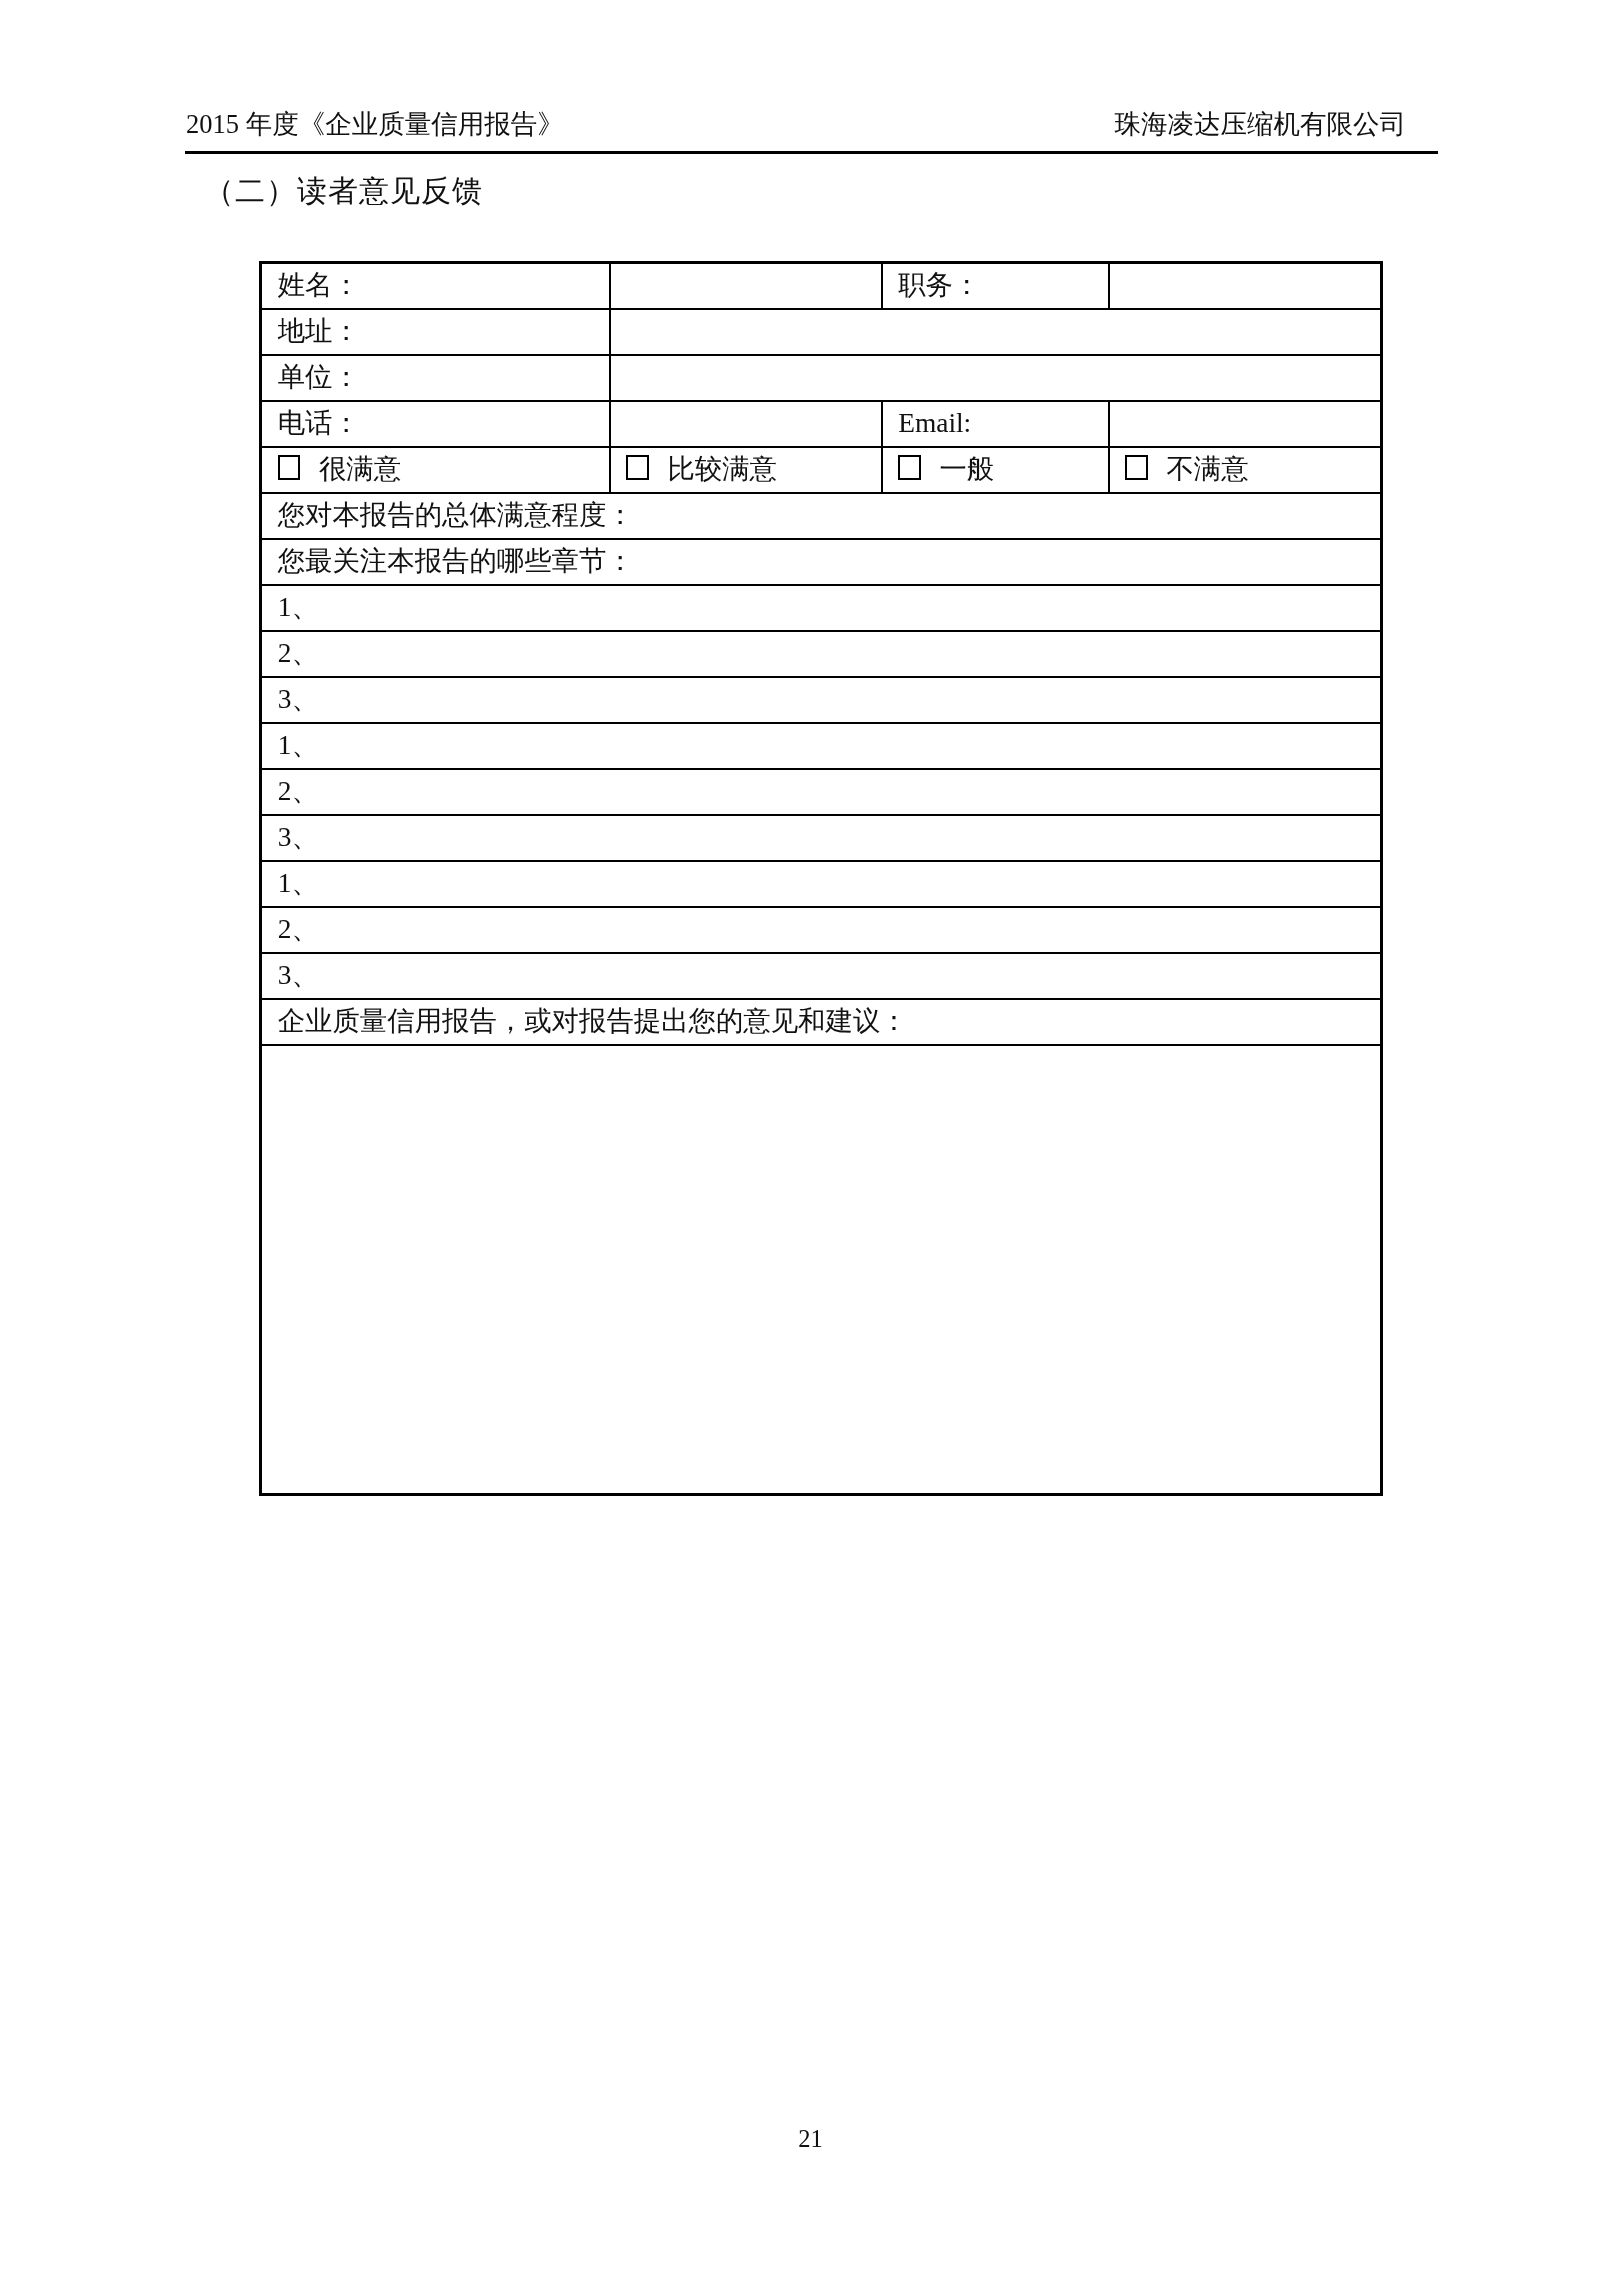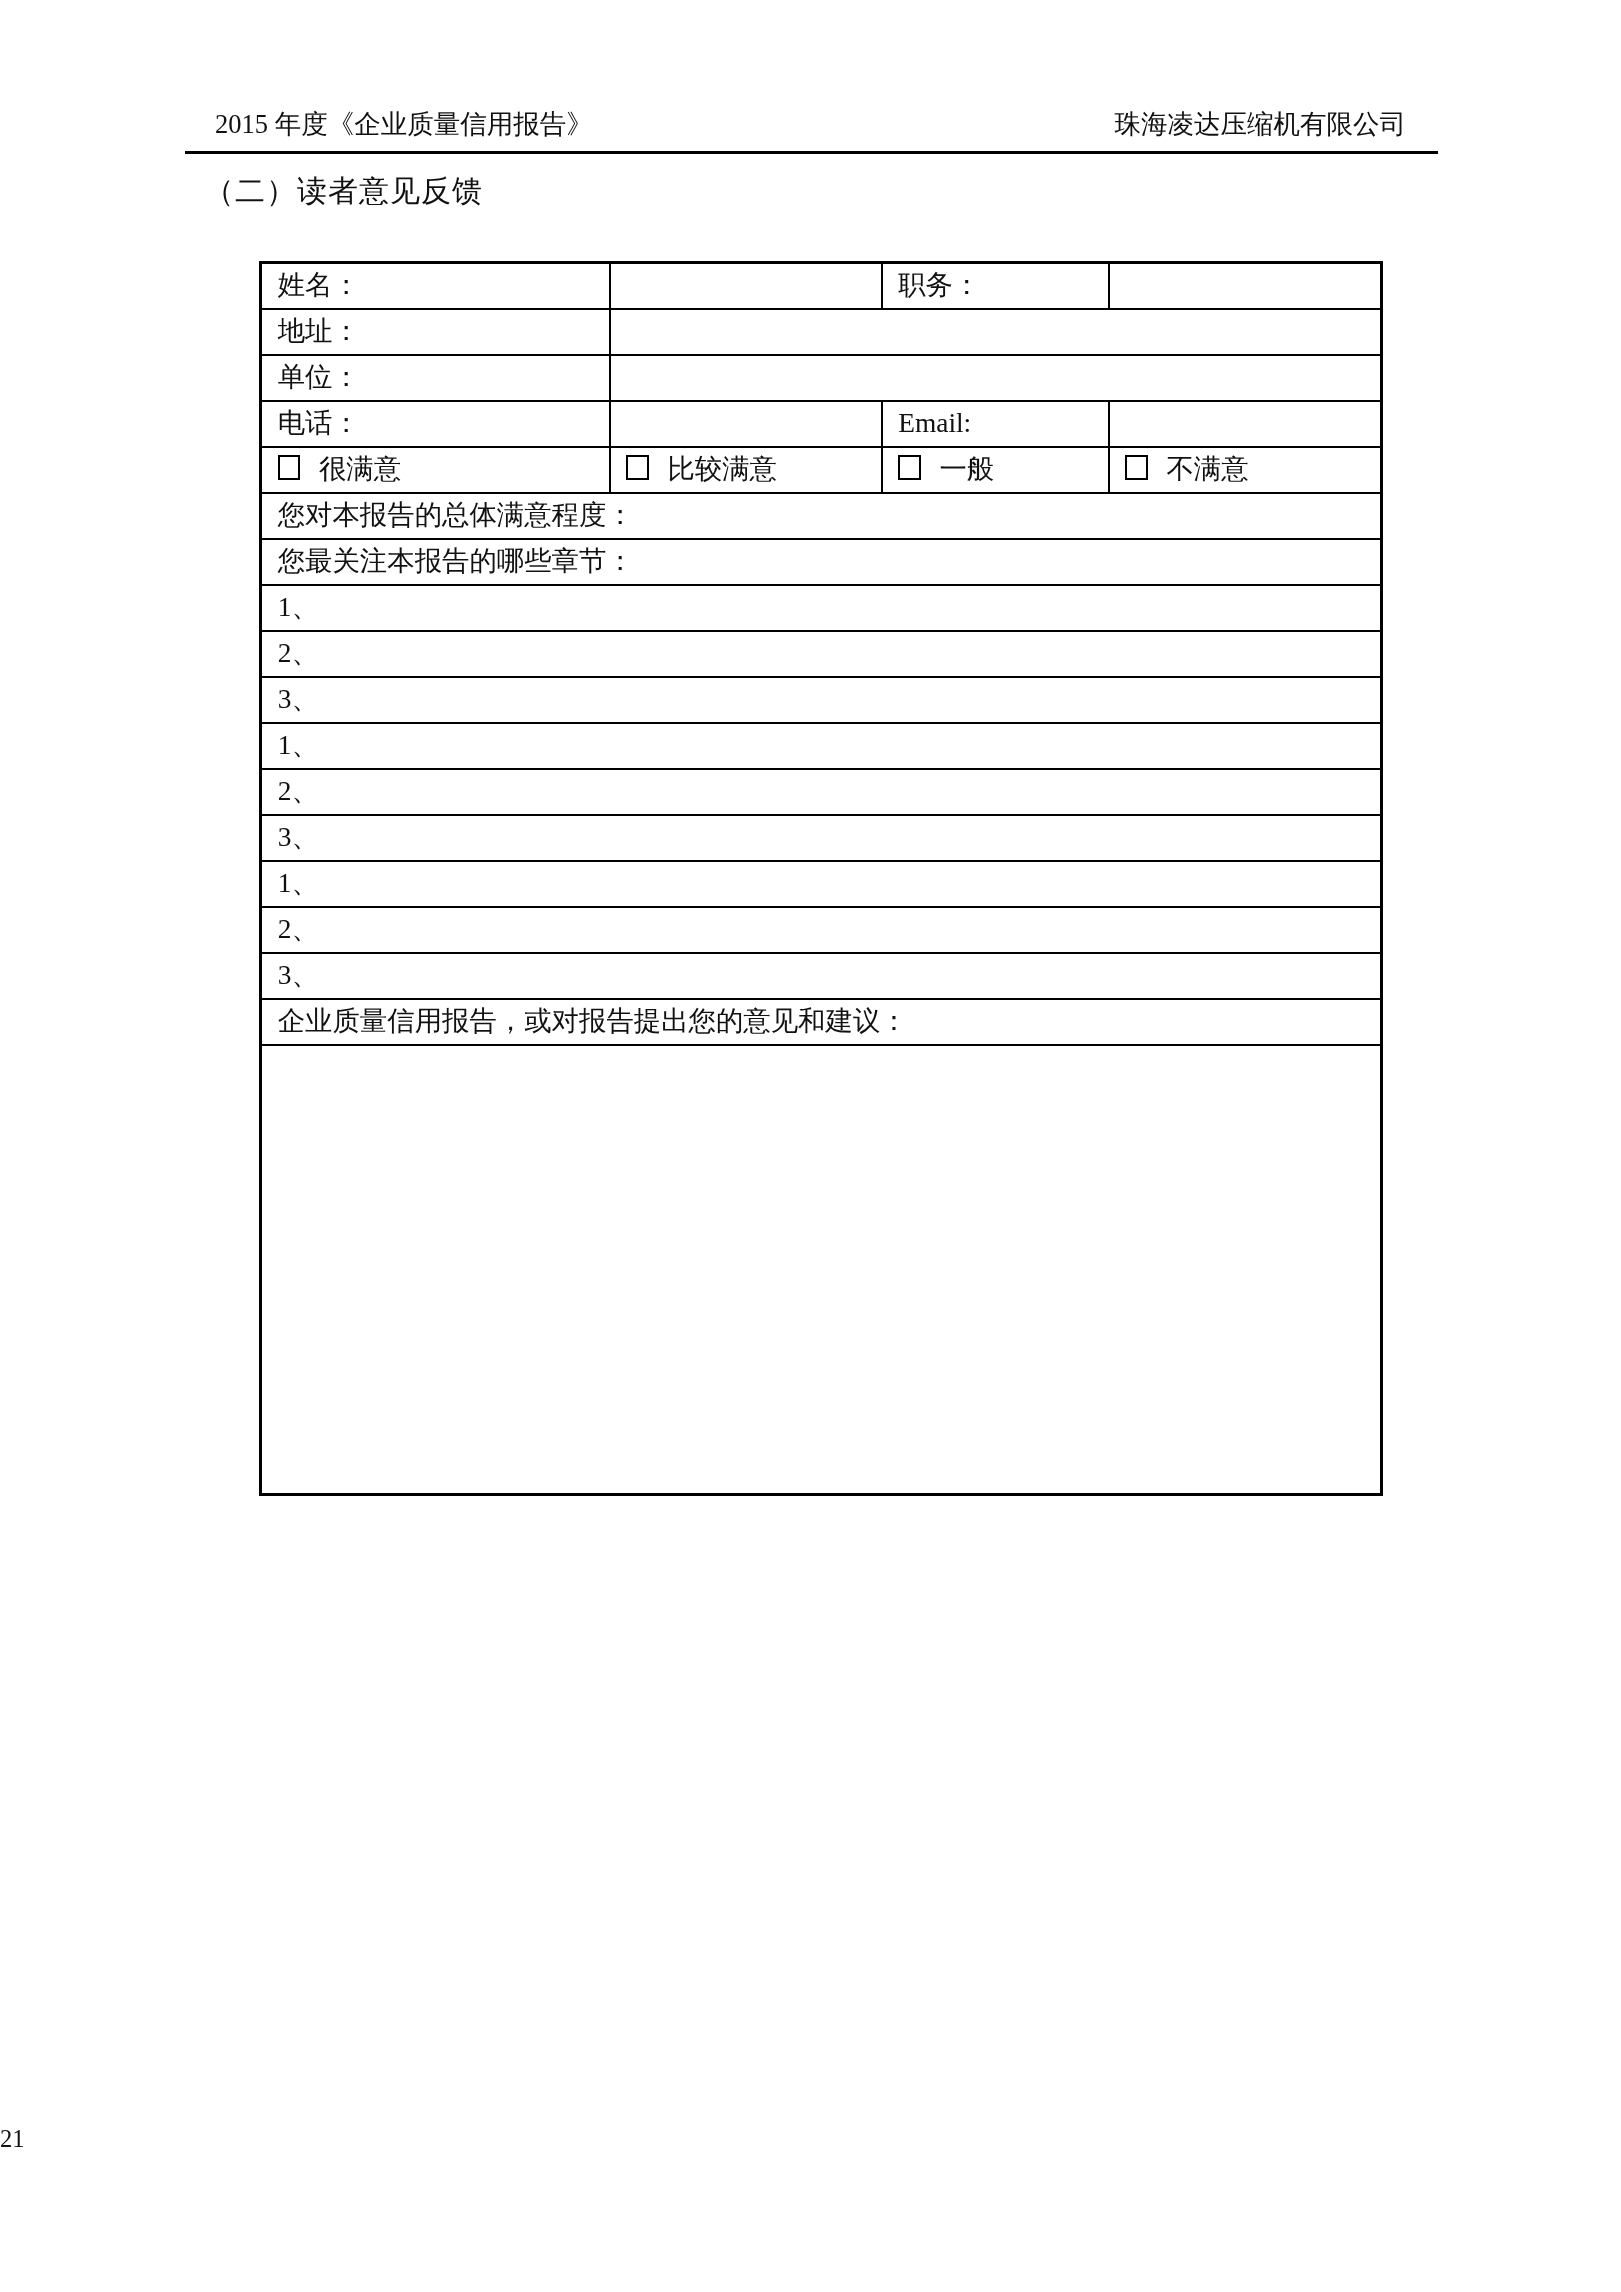--- a/index.html
+++ b/index.html
@@ -20,21 +20,21 @@
     width: 1253px;
     display: flex;
     justify-content: space-between;
     align-items: flex-end;
     border-bottom: 3.9px solid #000;
     padding-bottom: 11.8px;
     font-size: 26.5px;
     line-height: 1.15;
     white-space: nowrap;
   }
-  .header-left  { margin-left: 30px; }
+  .header-left  { margin-left: 1px; }
   .header-right { margin-right: 32px; margin-left: 48px; }
 
   
   .section-title {
     position: absolute;
     left: 188px;
     top: 171px;
     font-size: 30px;
     font-weight: normal;
     letter-spacing: 1px;
@@ -75,20 +75,21 @@
     vertical-align: -2px;
     background: #fff;
   }
 
   
   .page-number {
     position: absolute;
     top: 2125px;
     left: 0;
     width: 100%;
+    text-align: center;
     font-size: 24.5px;
   }
 </style>
 </head>
 <body>
 
 <div class="page">
 
   <div class="header">
     <span class="header-left">2015 年度《企业质量信用报告》</span>

